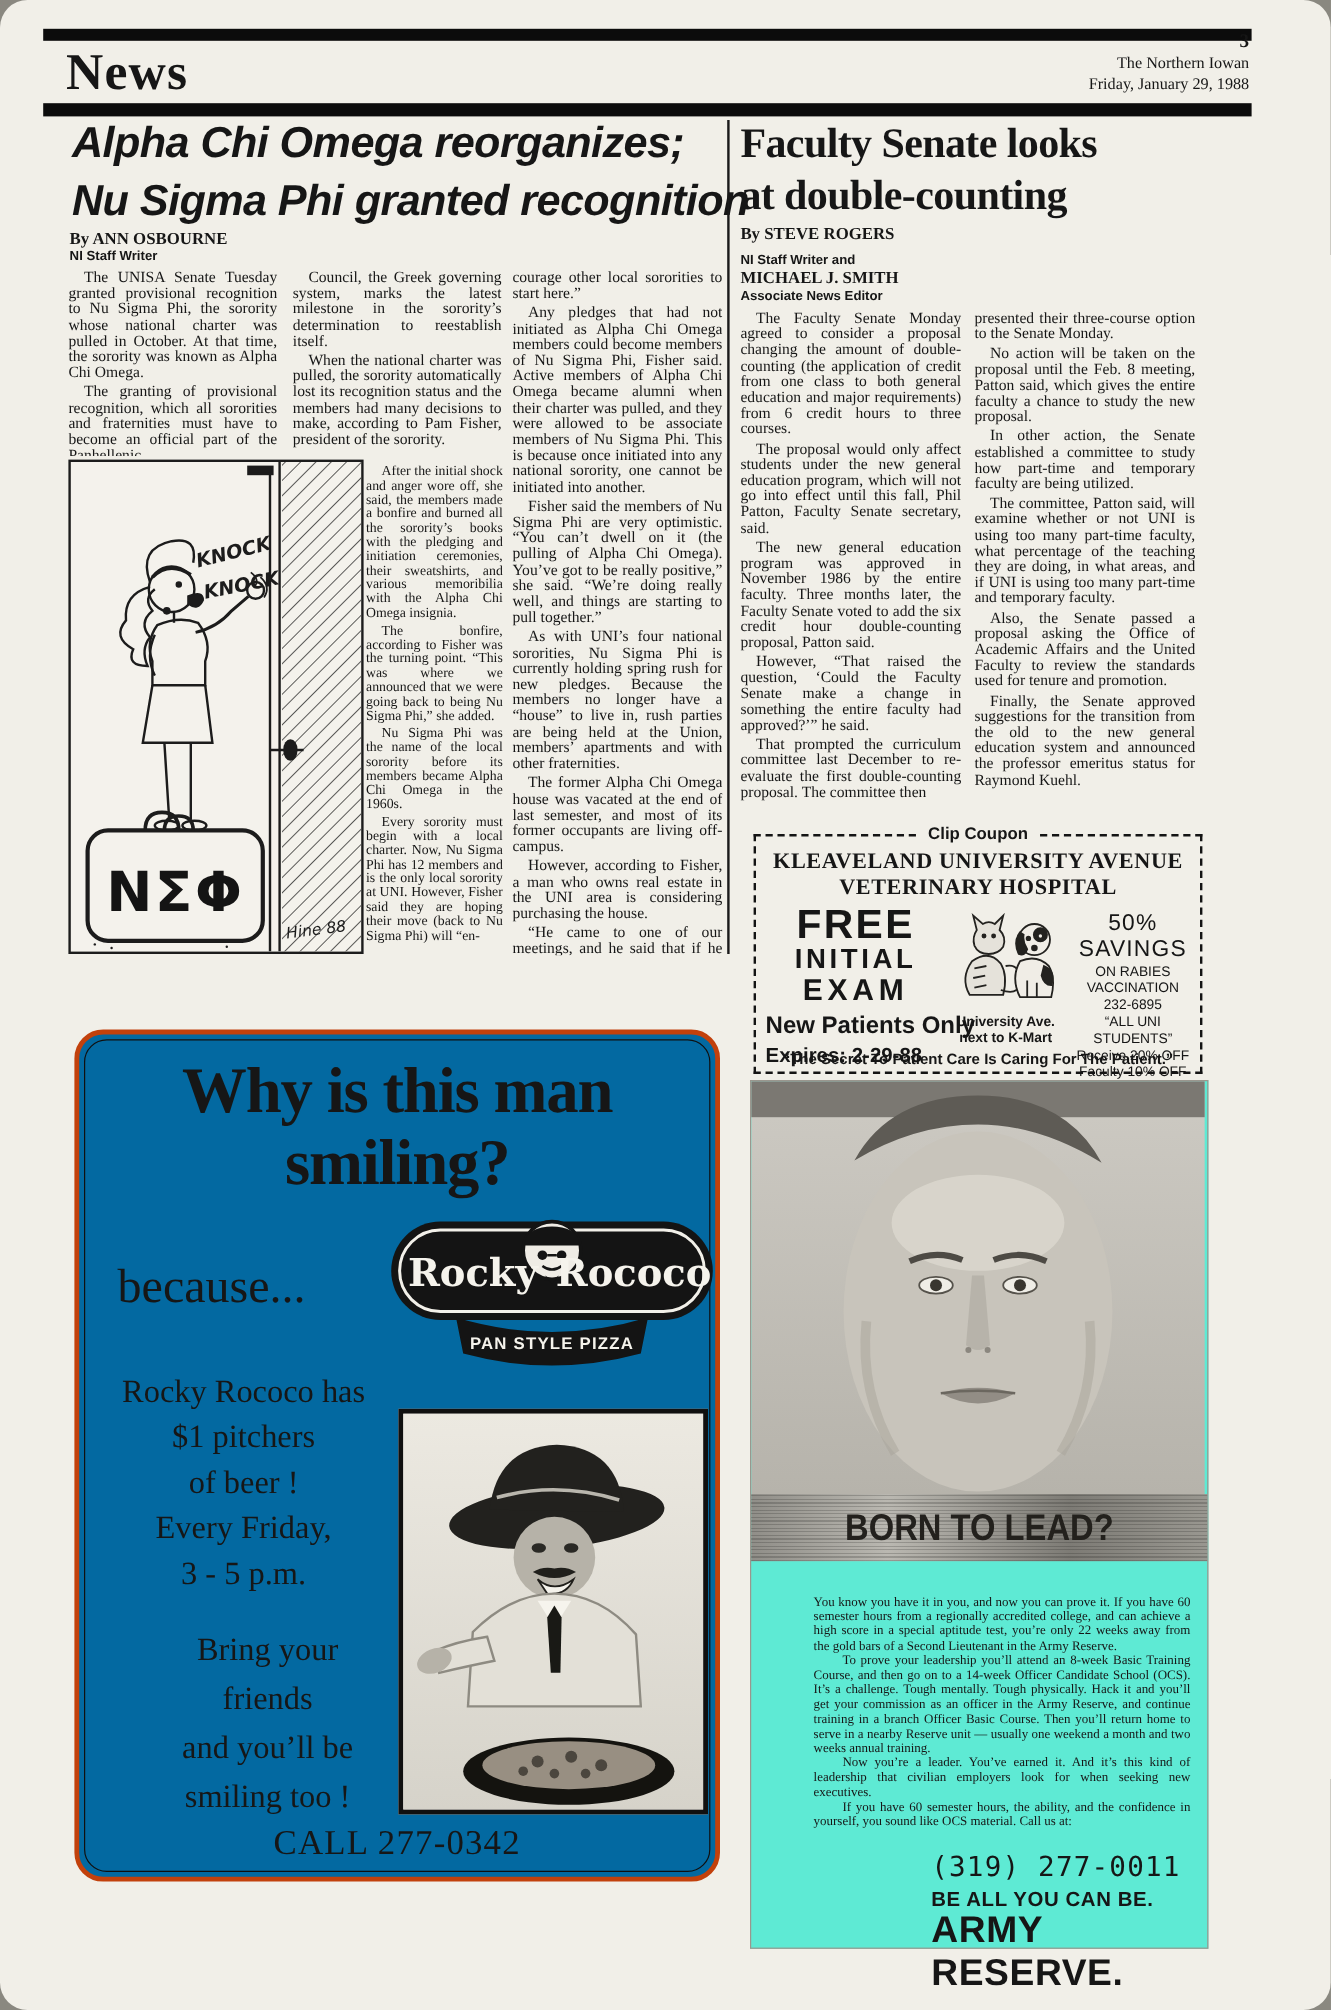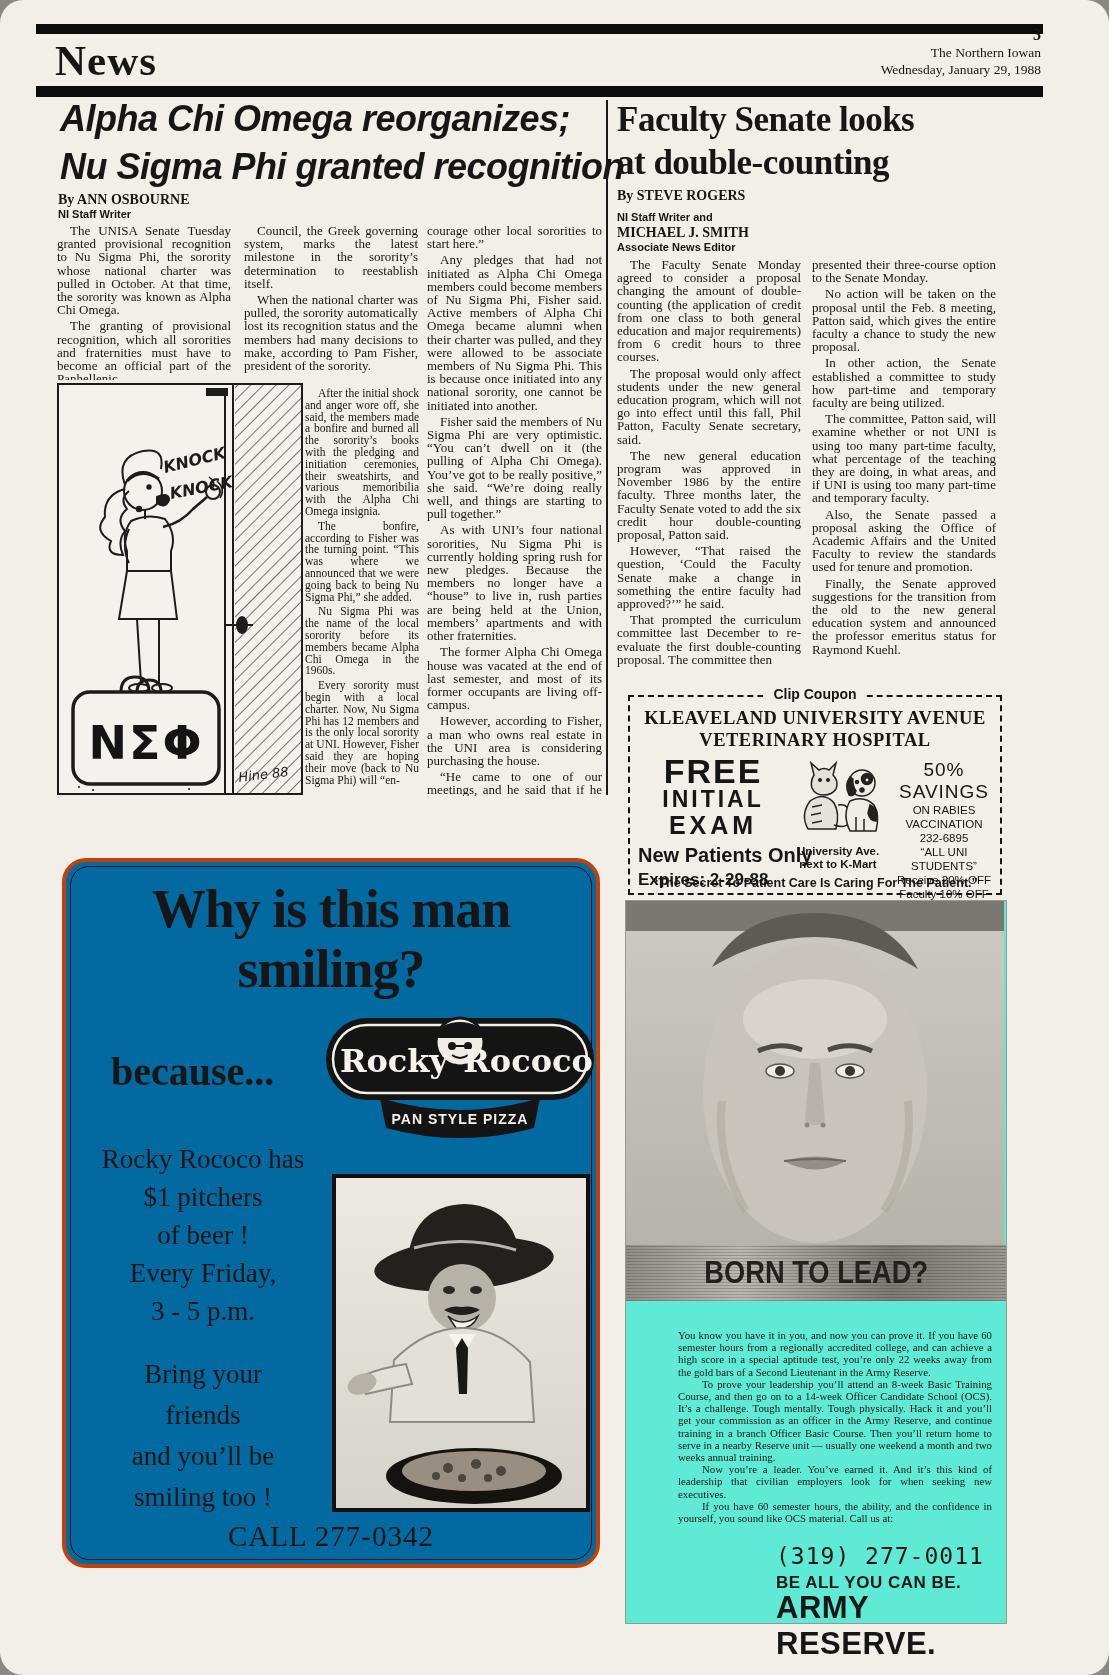--- a/index.html
+++ b/index.html
@@ -34,23 +34,23 @@
   .cp-mid{width:100px;text-align:center;}
   .cp-loc{font-family:"Liberation Sans",sans-serif;font-weight:bold;font-size:11.5px;line-height:13px;white-space:nowrap;}
   .cp-right{flex:1;text-align:center;font-family:"Liberation Sans",sans-serif;}
   .cp-sav{font-size:19px;letter-spacing:1px;margin-top:4px;}
   .cp-sm{font-size:11.5px;line-height:14px;}
   .cp-secret{position:absolute;bottom:3px;left:0;right:0;text-align:center;font-family:"Liberation Sans",sans-serif;font-weight:bold;font-size:12.5px;}
   
   .rocky{border:4px solid #c2410c;border-radius:24px;background:#0369a1;}
   .rocky::before{content:"";position:absolute;inset:4px;border:1.5px solid #101010;border-radius:19px;pointer-events:none;}
   .why{position:absolute;left:0;right:0;text-align:center;font-weight:bold;font-size:54px;letter-spacing:-1px;}
-  .because{font-weight:bold;font-size:40px;margin-left:13px;}
+  .because{font-weight:normal;font-size:40px;}
   .rk-lines{position:absolute;text-align:center;font-size:27px;line-height:38px;}
-  .rk-lines2{position:absolute;text-align:center;font-size:27px;line-height:41px;}
+  .rk-lines2{position:absolute;text-align:center;font-size:27px;line-height:41px;margin-left:20px;}
   .rk-photo{border:4px solid #101010;background:#e8e6df;overflow:hidden;}
   .rk-call{position:absolute;left:0;right:0;text-align:center;font-size:29px;letter-spacing:1px;}
   
   .army{border:1px solid #9a978e;background:#5eead4;}
   .army-band{height:56px;display:flex;align-items:center;justify-content:center;background:
      repeating-linear-gradient(0deg, rgba(30,30,28,0.22) 0 1px, rgba(255,255,255,0) 1px 3px),
      linear-gradient(90deg,#908e88,#bab8b1 30%,#7d7b75 70%,#999790);}
   .army-band span{font-family:"Liberation Sans",sans-serif;font-weight:bold;font-size:31px;letter-spacing:0;color:#23211d;display:inline-block;transform:scaleX(0.88);}
   .army-body{padding:28px 14px 0 52px;font-size:10.8px;line-height:12.2px;text-align:justify;height:250px;overflow:hidden;}
   .army-body p{margin:0;text-indent:24px;}
@@ -62,21 +62,21 @@
 </head>
 <body>
 
 <div class="page">
 
   <div class="abs bar" style="left:36px;top:24px;width:1007px;height:10px;"></div>
   <div class="abs section-name" style="left:55px;top:36px;">News</div>
   <div class="abs masthead-right" style="left:700px;top:26px;width:341px;">
     <div class="pgno">3</div>
     <div>The Northern Iowan</div>
-    <div>Wednesday, January 29, 1988</div>
+    <div>Friday, January 29, 1988</div>
   </div>
   <div class="abs bar" style="left:36px;top:86px;width:1007px;height:11px;"></div>
 
   <div class="abs a1-headline" style="left:60px;top:98px;">Alpha Chi Omega reorganizes;</div>
   <div class="abs a1-headline" style="left:60px;top:146px;">Nu Sigma Phi granted recognition</div>
   <div class="abs byname" style="left:58px;top:192px;">By ANN OSBOURNE</div>
   <div class="abs bytitle" style="left:58px;top:208px;">NI Staff Writer</div>
 
   <div class="abs bodycol" style="left:57px;top:224px;width:174px;height:156px;">
     <p>The UNISA Senate Tuesday granted provisional recognition to Nu Sigma Phi, the sorority whose national charter was pulled in October. At that time, the sorority was known as Alpha Chi Omega.</p>

